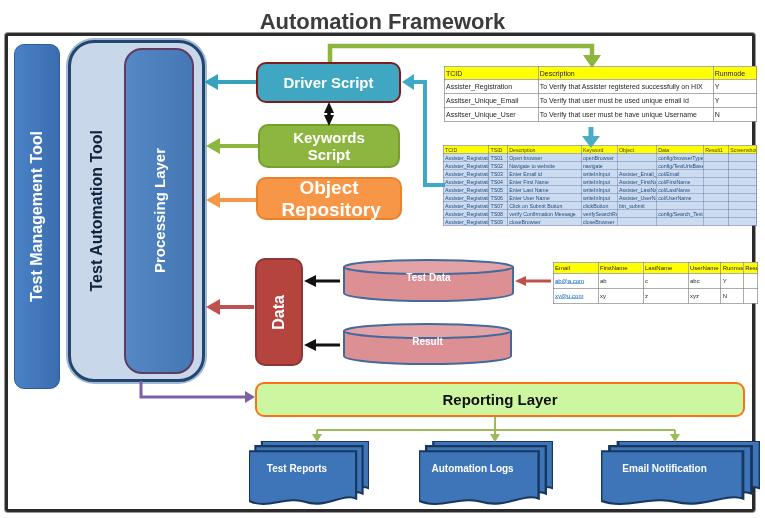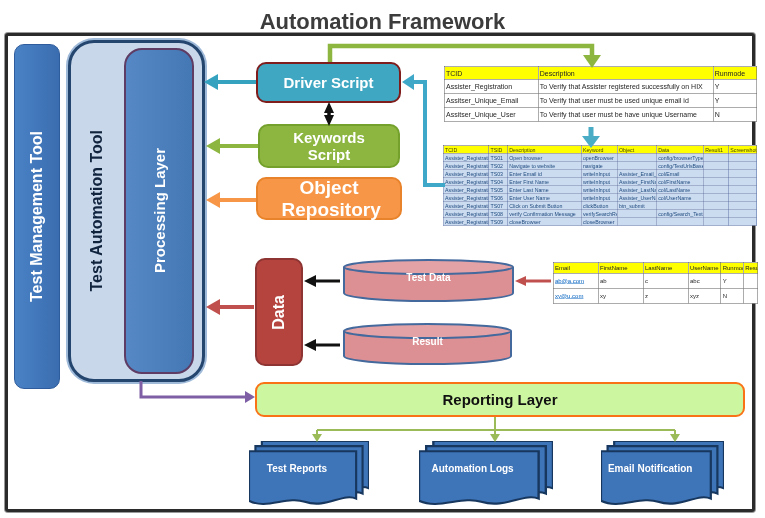--- a/index.html
+++ b/index.html
@@ -38,21 +38,21 @@
   .cyl-testdata{left:342px;top:258px;width:173px;height:45px;}
   .cyl-config{left:342px;top:322px;width:171px;height:44px;}
   .reporting{left:255px;top:382px;width:490px;height:35px;background:#CDF6A0;
              border:2px solid #f97316;border-radius:9px;color:#111;font-weight:bold;font-size:15px;}
   .stack{position:absolute;z-index:1;}
   .stack svg{position:absolute;left:0;top:0;width:100%;height:100%;}
   .stack .stack-label{position:absolute;left:2%;top:22px;width:76%;text-align:center;
                       color:#fff;font-weight:bold;font-size:10px;line-height:1.2;}
   .stack1{left:249px;top:441px;width:120px;height:68px;}
   .stack2{left:419px;top:441px;width:134px;height:68px;}
-  .stack3{left:601px;top:441px;width:123px;height:68px;}
+  .stack3{left:601px;top:441px;width:123px;height:68px;padding-left:36px;}
   .scale-wrap{position:absolute;transform:scale(0.5);transform-origin:0 0;z-index:1;}
   table{border-collapse:collapse;table-layout:fixed;width:100%;background:#fff;}
   th,td{border:1px solid #595959;white-space:nowrap;overflow:hidden;padding:0 3px;
         text-align:left;font-weight:normal;box-sizing:border-box;}
   th{background:#FFFF00;color:#222;}
   .t1-wrap{left:444px;top:66px;width:626px;}
   .t1 {font-size:14px;color:#262626;}
   .t1 th{height:26px;}
   .t1 td{height:28px;}
   .t2-wrap{left:443px;top:145px;width:628px;}

